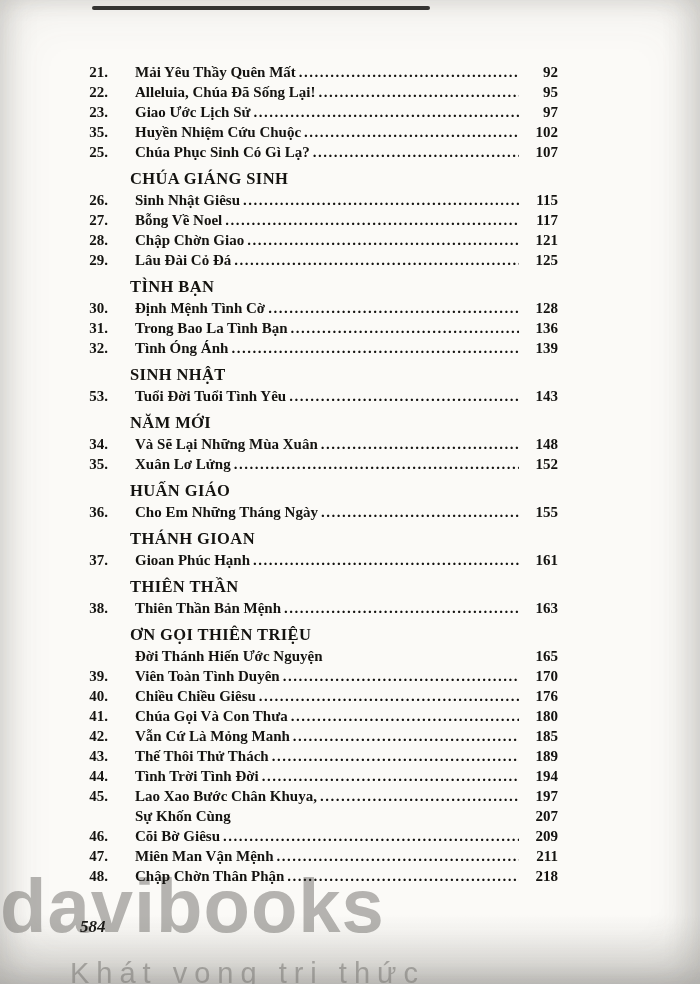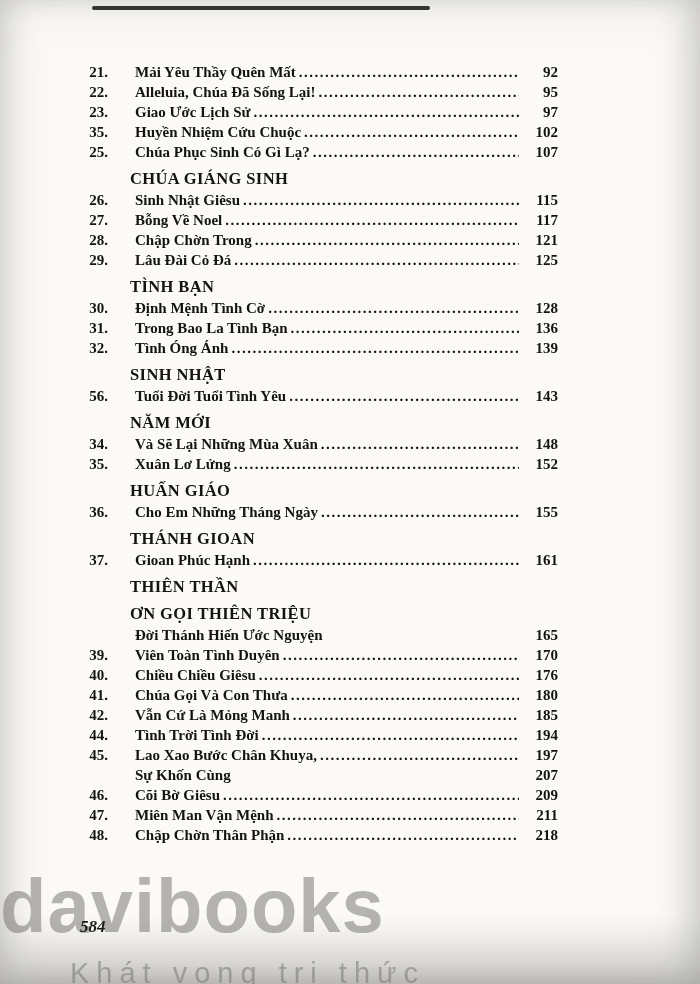--- a/index.html
+++ b/index.html
@@ -142,21 +142,21 @@
         <span class="pg">115</span>
       </div>
       <div class="toc-row">
         <span class="num">27.</span>
         <span class="title">Bỗng Về Noel</span>
         <span class="leader"></span>
         <span class="pg">117</span>
       </div>
       <div class="toc-row">
         <span class="num">28.</span>
-        <span class="title">Chập Chờn Trong</span>
+        <span class="title">Chập Chờn Giao</span>
         <span class="leader"></span>
         <span class="pg">121</span>
       </div>
       <div class="toc-row">
         <span class="num">29.</span>
         <span class="title">Lâu Đài Cỏ Đá</span>
         <span class="leader"></span>
         <span class="pg">125</span>
       </div>
       <div class="section-heading">TÌNH BẠN</div>
@@ -173,21 +173,21 @@
         <span class="pg">136</span>
       </div>
       <div class="toc-row">
         <span class="num">32.</span>
         <span class="title">Tình Óng Ánh</span>
         <span class="leader"></span>
         <span class="pg">139</span>
       </div>
       <div class="section-heading">SINH NHẬT</div>
       <div class="toc-row">
-        <span class="num">56.</span>
+        <span class="num">53.</span>
         <span class="title">Tuổi Đời Tuổi Tình Yêu</span>
         <span class="leader"></span>
         <span class="pg">143</span>
       </div>
       <div class="section-heading">NĂM MỚI</div>
       <div class="toc-row">
         <span class="num">34.</span>
         <span class="title">Và Sẽ Lại Những Mùa Xuân</span>
         <span class="leader"></span>
         <span class="pg">148</span>
@@ -206,20 +206,26 @@
         <span class="pg">155</span>
       </div>
       <div class="section-heading">THÁNH GIOAN</div>
       <div class="toc-row">
         <span class="num">37.</span>
         <span class="title">Gioan Phúc Hạnh</span>
         <span class="leader"></span>
         <span class="pg">161</span>
       </div>
       <div class="section-heading">THIÊN THẦN</div>
+      <div class="toc-row">
+        <span class="num">38.</span>
+        <span class="title">Thiên Thần Bản Mệnh</span>
+        <span class="leader"></span>
+        <span class="pg">163</span>
+      </div>
       <div class="section-heading">ƠN GỌI THIÊN TRIỆU</div>
       <div class="toc-row">
         <span class="num"></span>
         <span class="title">Đời Thánh Hiến Ước Nguyện</span>
         <span class="leader no-dots"></span>
         <span class="pg">165</span>
       </div>
       <div class="toc-row">
         <span class="num">39.</span>
         <span class="title">Viên Toàn Tình Duyên</span>
@@ -238,20 +244,26 @@
         <span class="leader"></span>
         <span class="pg">180</span>
       </div>
       <div class="toc-row">
         <span class="num">42.</span>
         <span class="title">Vẫn Cứ Là Mỏng Manh</span>
         <span class="leader"></span>
         <span class="pg">185</span>
       </div>
       <div class="toc-row">
+        <span class="num">43.</span>
+        <span class="title">Thế Thôi Thử Thách</span>
+        <span class="leader"></span>
+        <span class="pg">189</span>
+      </div>
+      <div class="toc-row">
         <span class="num">44.</span>
         <span class="title">Tình Trời Tình Đời</span>
         <span class="leader"></span>
         <span class="pg">194</span>
       </div>
       <div class="toc-row">
         <span class="num">45.</span>
         <span class="title">Lao Xao Bước Chân Khuya,</span>
         <span class="leader"></span>
         <span class="pg">197</span>

